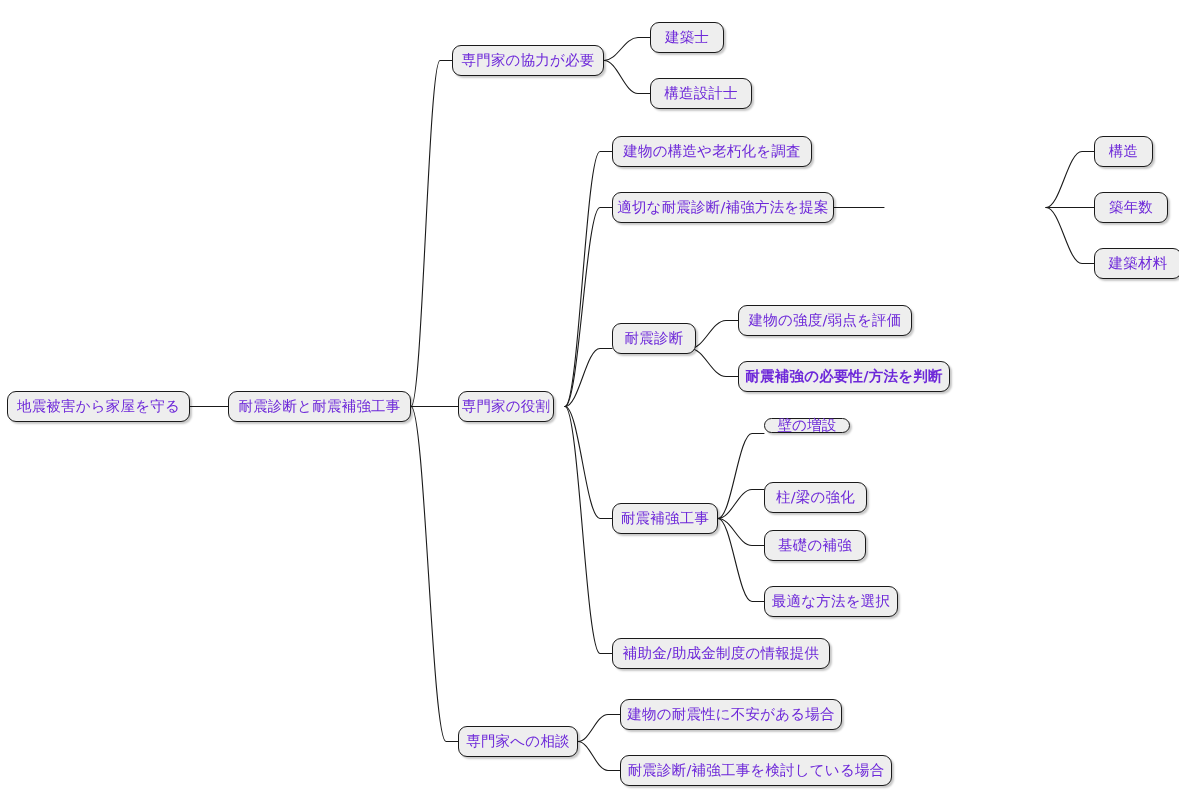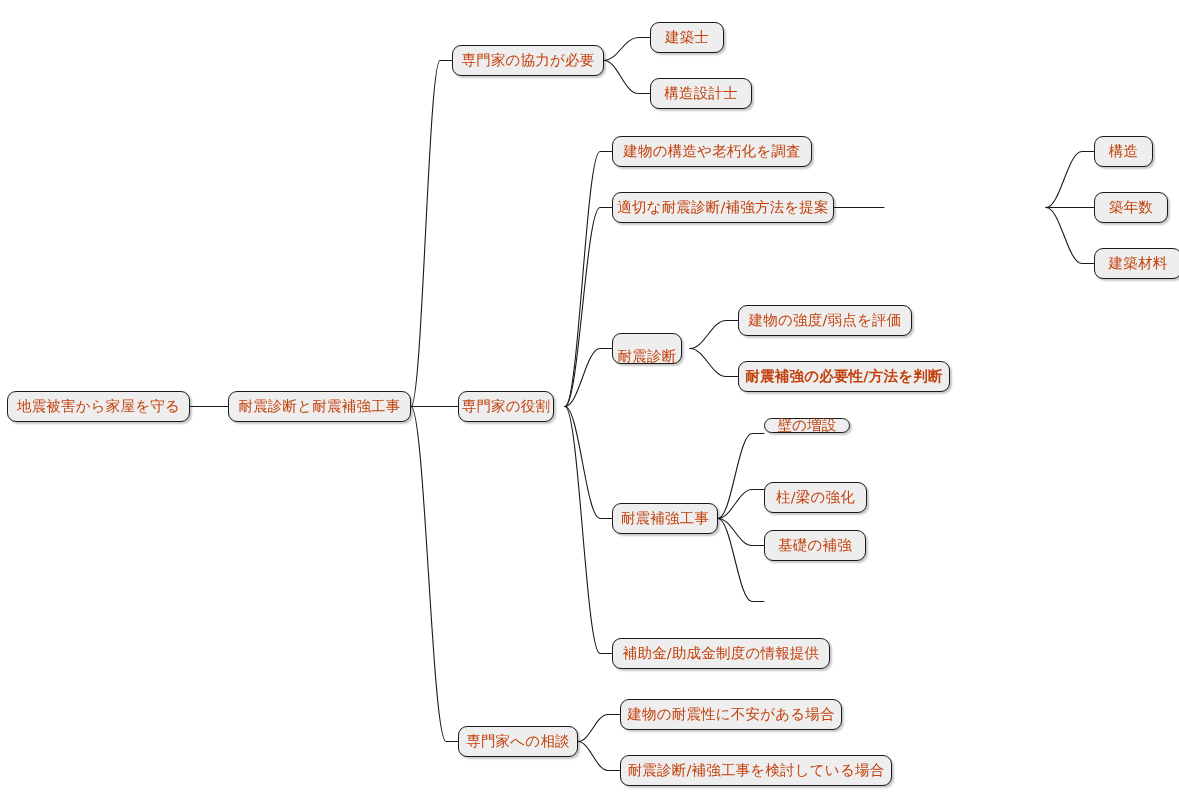--- a/index.html
+++ b/index.html
@@ -39,21 +39,21 @@
   }
   .node {
     position: absolute;
     box-sizing: border-box;
     display: flex;
     align-items: center;
     justify-content: center;
     background: #eeeeee;
     border: 1.1px solid #1a1a1a;
     border-radius: 9px;
-    color: #c2410c;
+    color: #6d28d9;
     font-size: 14.5px;
     line-height: 1;
     white-space: nowrap;
     letter-spacing: 0.2px;
     box-shadow: 2px 2px 2px rgba(0,0,0,0.22);
   }
   .node .node-label {
     display: block;
     padding: 0 2px;
     transform: translateY(-0.5px);
@@ -109,21 +109,21 @@
       </div>
       <div class="node" style="left: 650px; top: 78px; width: 102px; height: 31px;">
         <span class="node-label">構造設計士</span>
       </div>
       <div class="node" style="left: 612px; top: 136px; width: 200px; height: 31px;">
         <span class="node-label">建物の構造や老朽化を調査</span>
       </div>
       <div class="node" style="left: 612px; top: 192px; width: 222px; height: 31px;">
         <span class="node-label">適切な耐震診断/補強方法を提案</span>
       </div>
-      <div class="node" style="left: 612px; top: 333px; width: 70px; height: 31px; align-items: flex-end;">
+      <div class="node" style="left: 612px; top: 323px; width: 84px; height: 31px;">
         <span class="node-label">耐震診断</span>
       </div>
       <div class="node" style="left: 612px; top: 503px; width: 106px; height: 31px;">
         <span class="node-label">耐震補強工事</span>
       </div>
       <div class="node" style="left: 612px; top: 638px; width: 218px; height: 31px;">
         <span class="node-label">補助金/助成金制度の情報提供</span>
       </div>
       <div class="node" style="left: 1094px; top: 136px; width: 59px; height: 31px;">
         <span class="node-label">構造</span>
@@ -142,20 +142,23 @@
       </div>
       <div class="node" style="left: 764px; top: 418px; width: 86px; height: 15px;">
         <span class="node-label">壁の増設</span>
       </div>
       <div class="node" style="left: 764px; top: 474px; width: 103px; height: 31px; margin-top: 8px;">
         <span class="node-label">柱/梁の強化</span>
       </div>
       <div class="node" style="left: 764px; top: 530px; width: 102px; height: 31px;">
         <span class="node-label">基礎の補強</span>
       </div>
+      <div class="node" style="left: 764px; top: 586px; width: 134px; height: 31px;">
+        <span class="node-label">最適な方法を選択</span>
+      </div>
       <div class="node" style="left: 620px; top: 699px; width: 222px; height: 31px;">
         <span class="node-label">建物の耐震性に不安がある場合</span>
       </div>
       <div class="node" style="left: 620px; top: 755px; width: 272px; height: 31px;">
         <span class="node-label">耐震診断/補強工事を検討している場合</span>
       </div>
     </div>
 </div>
 
 </body></html>

